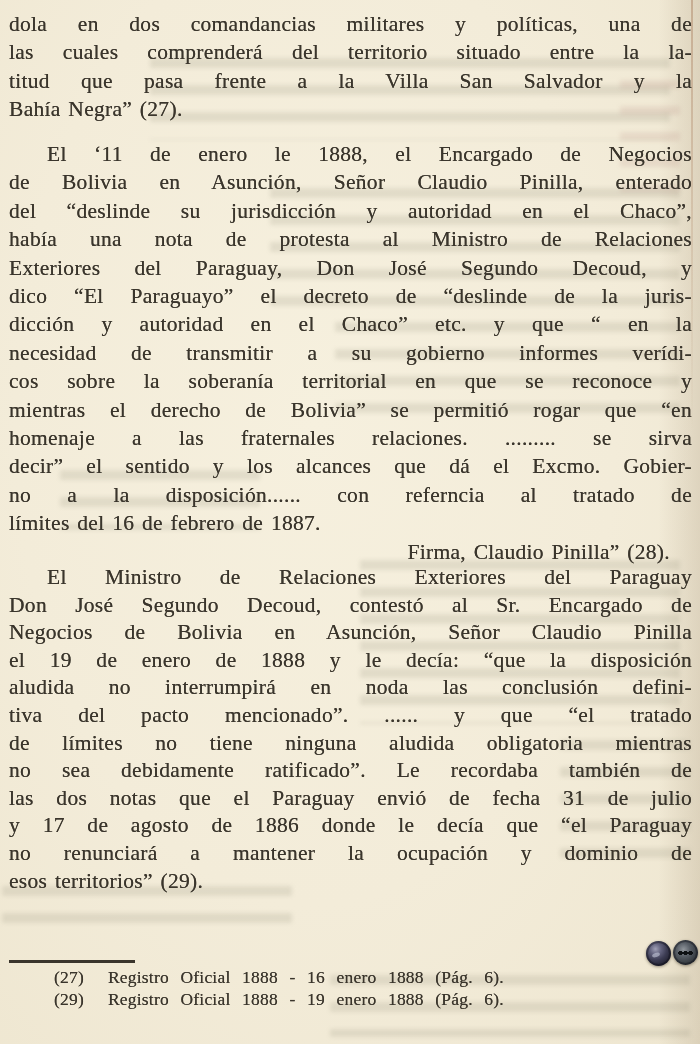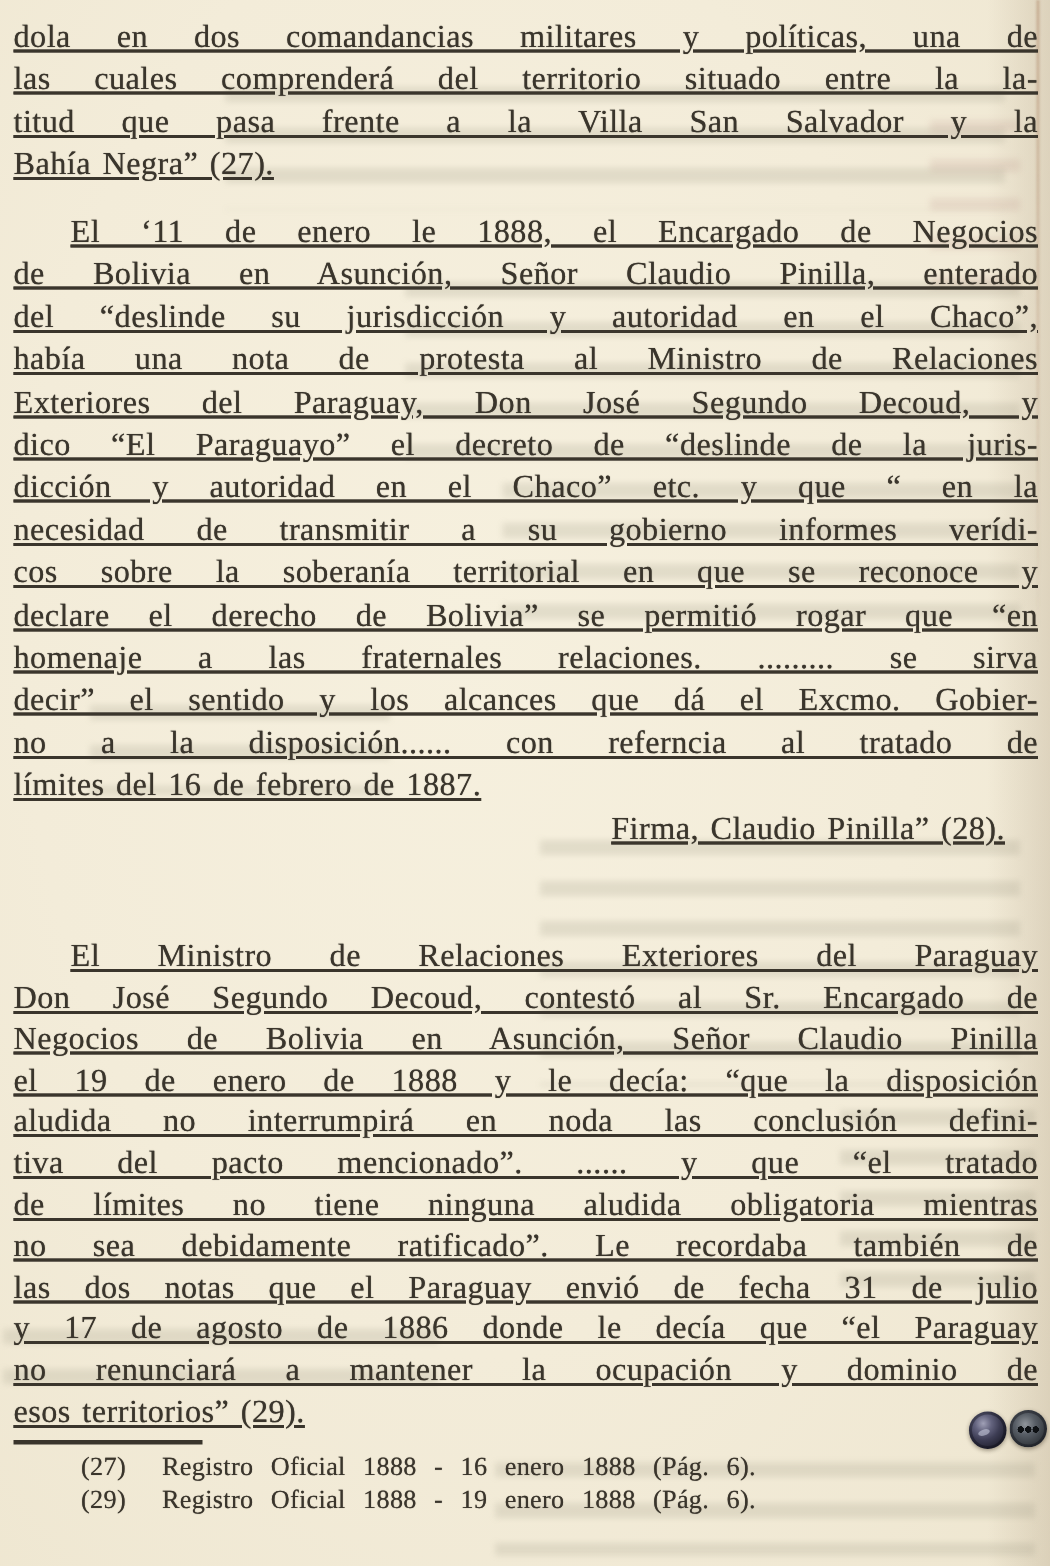--- a/index.html
+++ b/index.html
@@ -7,37 +7,37 @@
     position:relative;
     width:700px;height:1044px;
     background:
       linear-gradient(to right, rgba(0,0,0,0) 94%, rgba(120,95,65,0.16) 100%),
       radial-gradient(ellipse at 45% 40%, #f6f0de 0%, #f3ecd9 55%, #eee6d0 100%);
     overflow:hidden;
     font-family:"Liberation Serif","DejaVu Serif",serif;
     color:#3a352c;
   }
   
-  .col{position:absolute;left:9px;width:683px;text-decoration:underline;}
+  .col{position:absolute;left:9px;width:683px;}
   .ln{
     font-size:21.5px;
     line-height:28.4px;
     letter-spacing:0.3px;
     word-spacing:2px;
     text-align:justify;
     text-align-last:justify;
     white-space:nowrap;
     text-shadow:0 0 0.55px rgba(58,53,44,0.85);
   }
   .ln.last{text-align-last:left;white-space:normal;}
   .ln.indent{text-indent:38px;}
   .ln.sig{text-align-last:right;padding-right:22px;}
   .para1{top:10px;}
   .para2{top:140px;}
-  .para3{top:624px;height:340px;}
+  .para3{top:564px;height:340px;}
   .para3 .ln{line-height:27.6px;}
   
   .fn-rule{position:absolute;left:9px;top:960px;width:126px;height:3px;background:#3a352c;}
   .footnotes{position:absolute;left:11px;top:966px;width:560px;}
   .fn-row{font-size:17.5px;line-height:22.3px;word-spacing:7px;letter-spacing:0.2px;
           text-shadow:0 0 0.5px rgba(58,53,44,0.8);white-space:nowrap;}
   .fn-num{display:inline-block;width:54px;margin-left:43px;}
   
   .bleed{
     position:absolute;
@@ -95,21 +95,21 @@
   <div class="col para2">
     <div class="ln indent">El ‘11 de enero le 1888, el Encargado de Negocios</div>
     <div class="ln">de Bolivia en Asunción, Señor Claudio Pinilla, enterado</div>
     <div class="ln">del “deslinde su jurisdicción y autoridad en el Chaco”,</div>
     <div class="ln">había una nota de protesta al Ministro de Relaciones</div>
     <div class="ln">Exteriores del Paraguay, Don José Segundo Decoud, y</div>
     <div class="ln">dico “El Paraguayo” el decreto de “deslinde de la juris-</div>
     <div class="ln">dicción y autoridad en el Chaco” etc. y que “ en la</div>
     <div class="ln">necesidad de transmitir a su gobierno informes verídi-</div>
     <div class="ln">cos sobre la soberanía territorial en que se reconoce y</div>
-    <div class="ln">declare el derecho de Bolivia” se permitió rogar que “en</div>
+    <div class="ln">mientras el derecho de Bolivia” se permitió rogar que “en</div>
     <div class="ln">homenaje a las fraternales relaciones. ......... se sirva</div>
     <div class="ln">decir” el sentido y los alcances que dá el Excmo. Gobier-</div>
     <div class="ln">no a la disposición...... con referncia al tratado de</div>
     <div class="ln last">límites del 16 de febrero de 1887.</div>
     <div class="ln sig">Firma, Claudio Pinilla” (28).</div>
   </div>
 
   <div class="col para3">
     <div class="ln indent">El Ministro de Relaciones Exteriores del Paraguay</div>
     <div class="ln">Don José Segundo Decoud, contestó al Sr. Encargado de</div>

